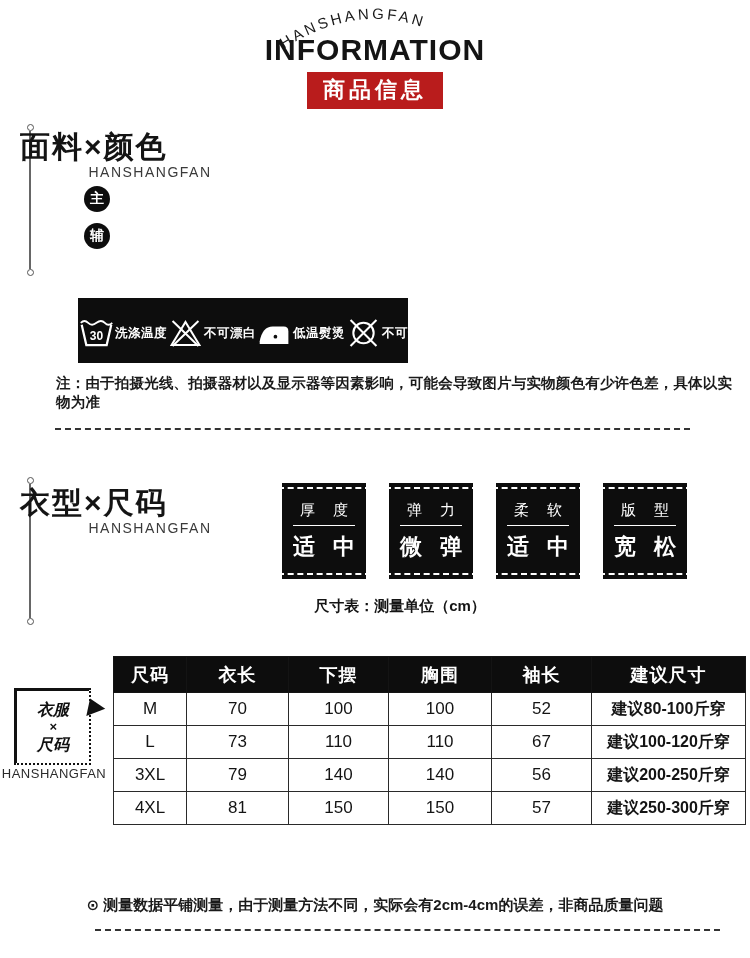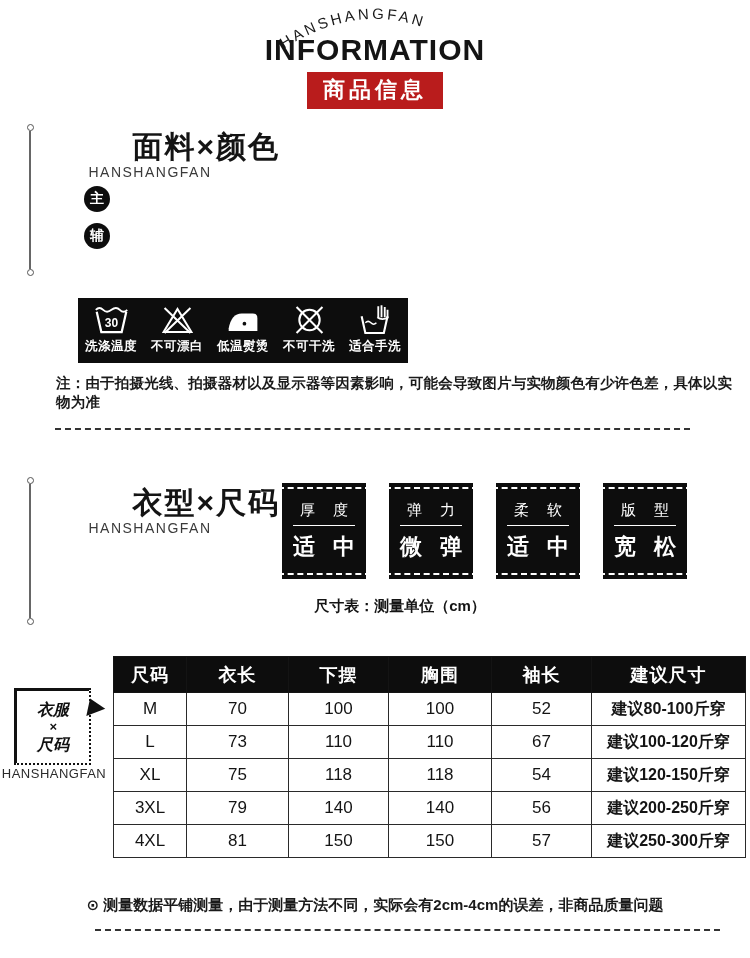--- a/index.html
+++ b/index.html
@@ -16,38 +16,38 @@
   .badge-box{left:0;top:72px;width:750px;text-align:center;}
   .badge-box span{display:inline-block;background:#b91c1c;color:#fff;
     font-size:22px;font-weight:700;letter-spacing:4px;padding:3px 16px 4px;}
   
   .vline{display:flex;flex-direction:column;align-items:center;width:10px;}
   .vline .dot{width:5px;height:5px;border:1.5px solid #555;border-radius:50%;background:#fff;}
   .vline .bar{width:1.5px;flex:1;background:#666;}
   .vline1{left:25px;top:124px;height:152px;}
   .vline2{left:25px;top:477px;height:148px;}
   
-  .sec-title{width:260px;text-align:right;font-size:30px;font-weight:700;
+  .sec-title{width:260px;text-align:left;font-size:30px;font-weight:700;
     letter-spacing:2px;color:#141414;}
   .sec-sub{width:260px;text-align:center;font-size:14px;color:#3a3a3a;
     letter-spacing:1.5px;}
   .t1{left:20px;top:127px;}
   .s1{left:20px;top:164px;}
   .t2{left:20px;top:483px;}
   .s2{left:20px;top:520px;}
   
   .round-badge{width:26px;height:26px;border-radius:50%;background:#0d0d0d;
     color:#fff;font-size:14px;font-weight:700;display:flex;align-items:center;
     justify-content:center;}
   .b-main{left:84px;top:186px;}
   .b-aux{left:84px;top:223px;}
   
   .care-bar{left:78px;top:298px;width:330px;height:65px;background:#0d0d0d;
     display:flex;}
-  .care-item{flex:1;display:flex;flex-direction:column;align-items:center;
+  .care-item{flex:1;display:flex;flex-direction:row;align-items:center;
     justify-content:flex-start;padding-top:5px;}
   .care-item svg{width:37px;height:34px;display:block;}
   .care-label{color:#fff;font-size:12.5px;font-weight:700;margin-top:1px;
     letter-spacing:0.5px;white-space:nowrap;}
   
   .photo-note{left:56px;top:374px;width:690px;font-size:14.5px;font-weight:700;
     color:#1a1a1a;letter-spacing:0.2px;}
   .dash1{left:55px;top:428px;width:635px;border-top:2.5px dashed #333;}
   .dash2{left:95px;top:929px;width:625px;border-top:2px dashed #333;}
   
@@ -226,28 +226,20 @@
       </tr>
       <tr>
         <td>L</td>
         <td>73</td>
         <td>110</td>
         <td>110</td>
         <td>67</td>
         <td class="suggest">建议100-120斤穿</td>
       </tr>
       <tr>
-        <td>XL</td>
-        <td>75</td>
-        <td>118</td>
-        <td>118</td>
-        <td>54</td>
-        <td class="suggest">建议120-150斤穿</td>
-      </tr>
-      <tr>
         <td>3XL</td>
         <td>79</td>
         <td>140</td>
         <td>140</td>
         <td>56</td>
         <td class="suggest">建议200-250斤穿</td>
       </tr>
       <tr>
         <td>4XL</td>
         <td>81</td>

